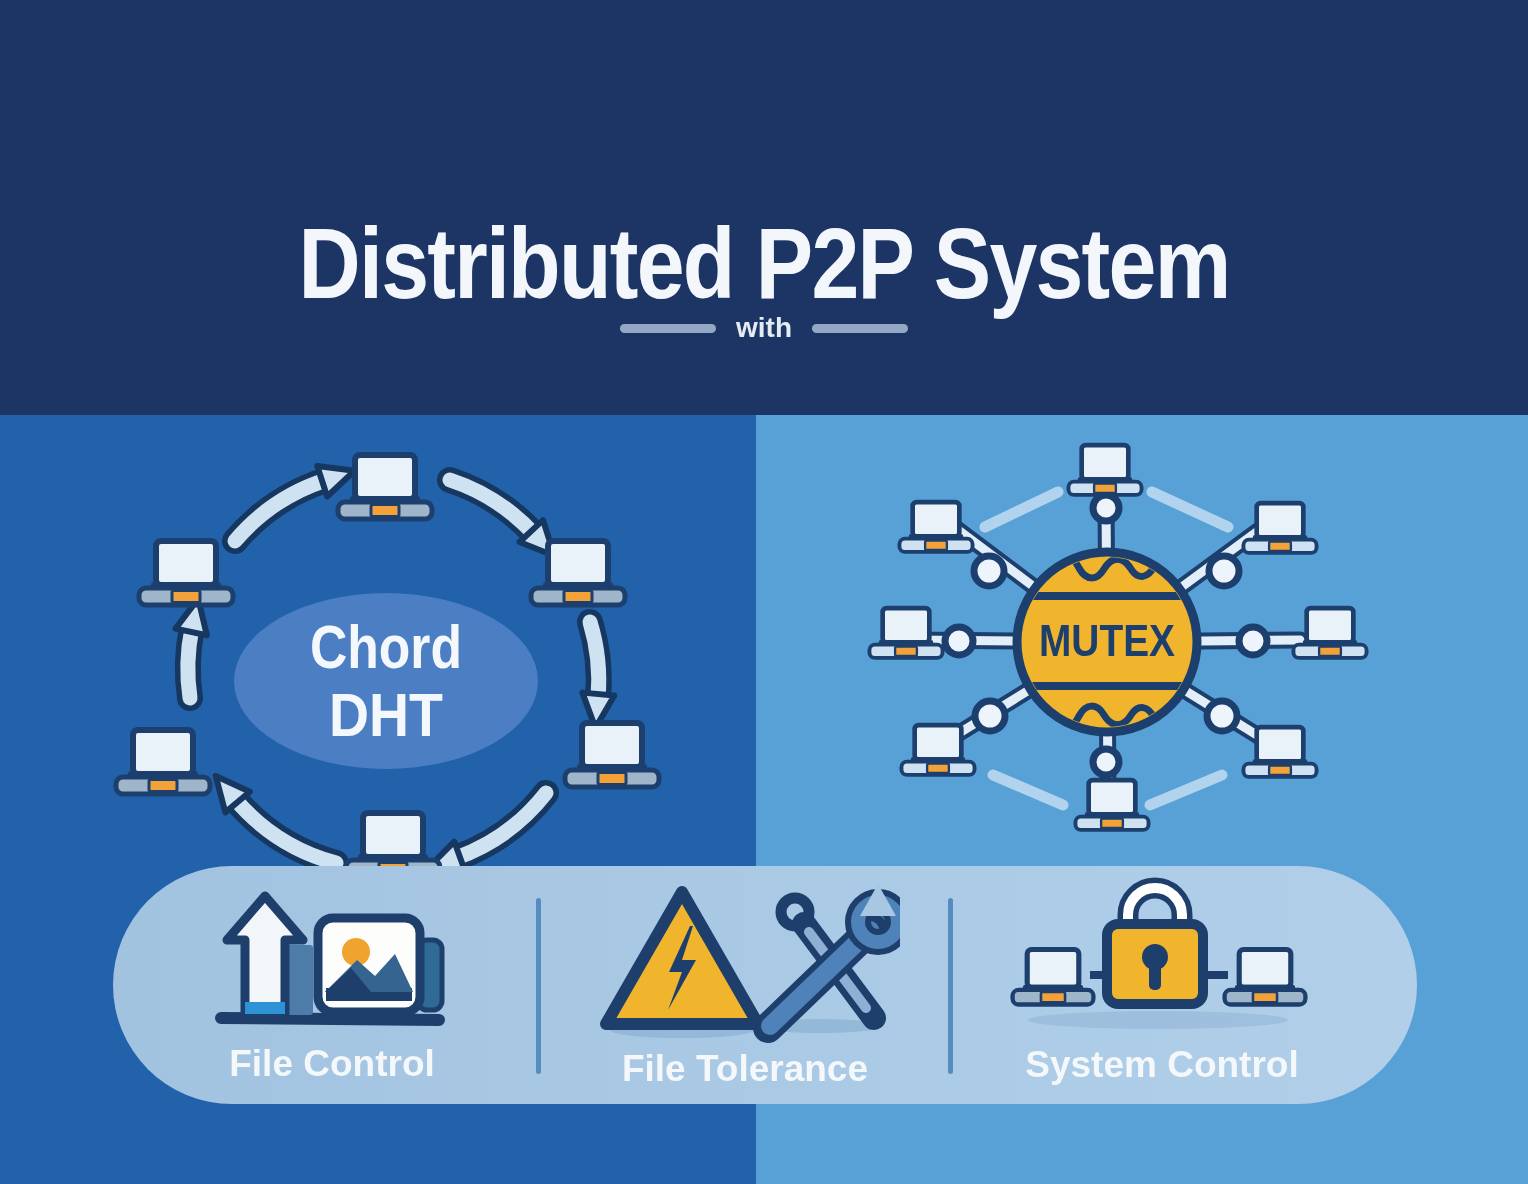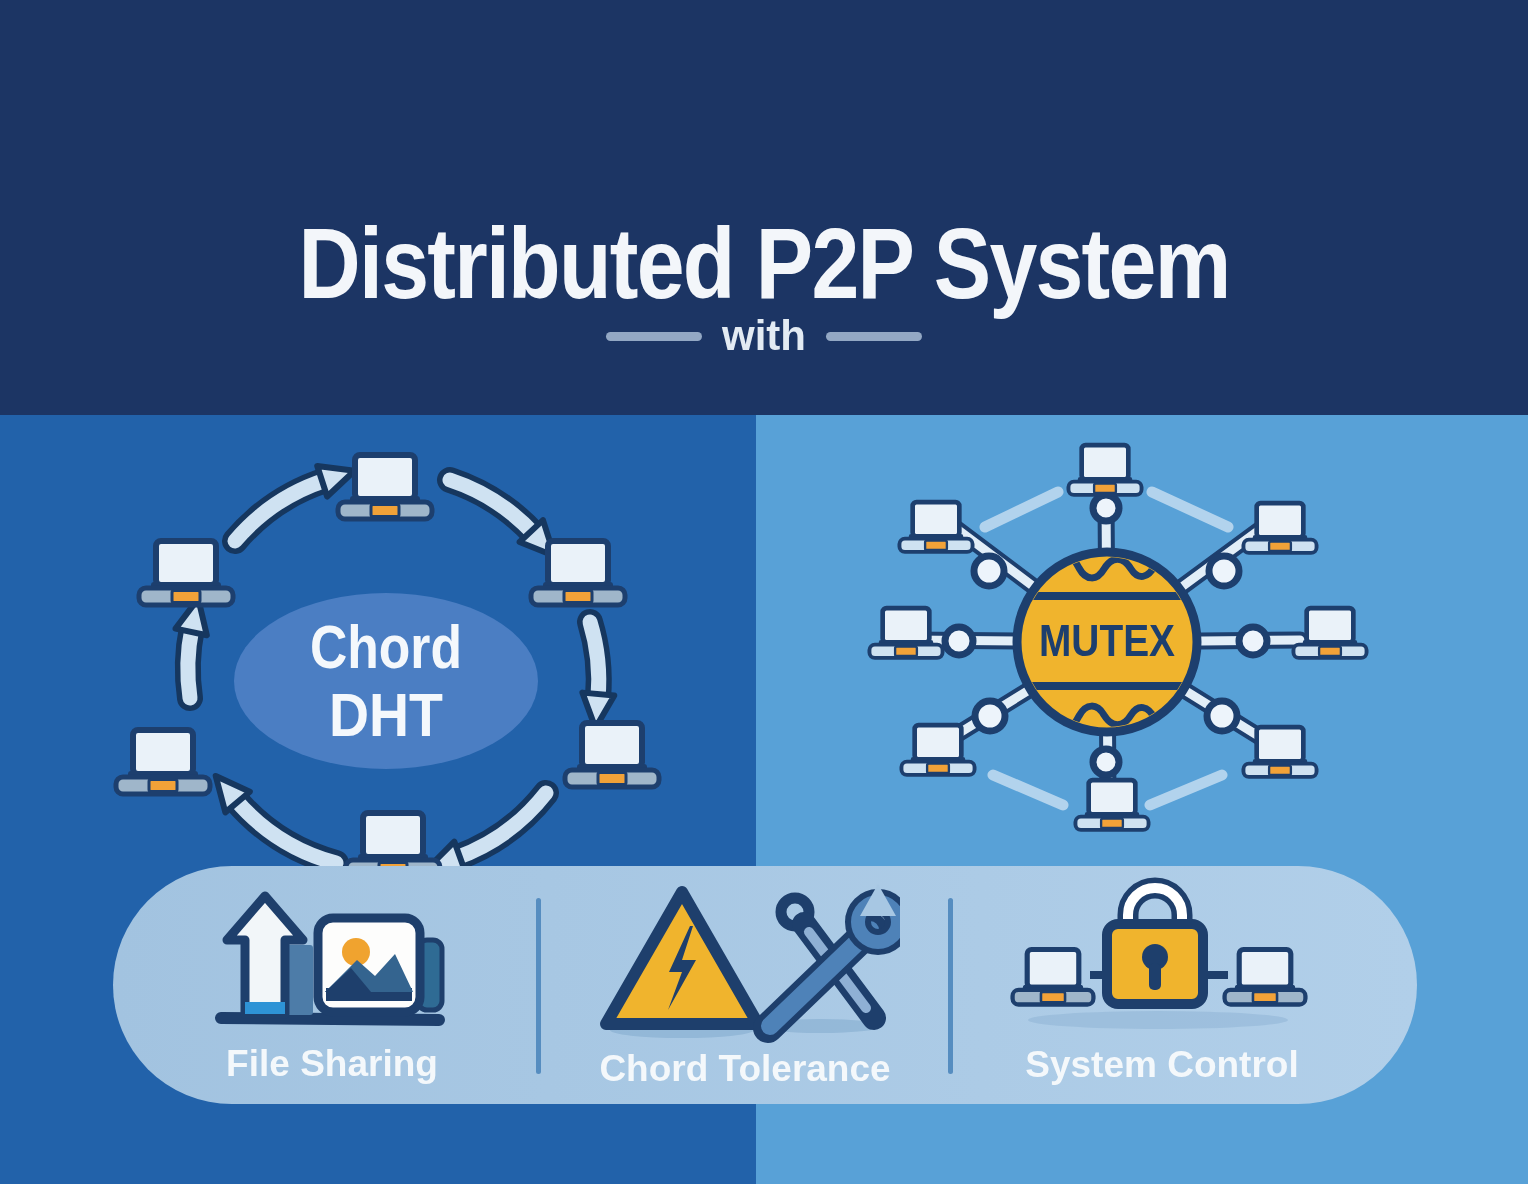--- a/index.html
+++ b/index.html
@@ -6,21 +6,21 @@
   .canvas{position:relative;width:1528px;height:1184px;overflow:hidden;
           font-family:"Liberation Sans",sans-serif;}
   
   .header{position:absolute;left:0;top:0;width:1528px;height:415px;background:#1c3564;}
   .title{position:absolute;left:0;top:206px;width:1528px;text-align:center;
          color:#f3f6fa;font-size:100px;font-weight:bold;letter-spacing:-2px;
          transform:scaleX(.86);transform-origin:center;white-space:nowrap;}
   .subtitle{position:absolute;left:0;top:312px;width:1528px;display:flex;
             justify-content:center;align-items:center;gap:20px;white-space:nowrap;}
   .dash{display:inline-block;width:96px;height:9px;border-radius:5px;background:#93a8c4;}
-  .sub-with{color:#e3ebf3;font-size:42px;font-weight:bold;}
+  .sub-with{color:#e3ebf3;font-size:28px;font-weight:bold;}
   .sub-main{color:#a5cff1;font-size:58px;font-weight:bold;letter-spacing:-1px;}
   
   .panel-left{position:absolute;left:0;top:415px;width:756px;height:769px;background:#2262aa;}
   .panel-right{position:absolute;left:756px;top:415px;width:772px;height:769px;background:#58a1d7;}
   
   .diagram{position:absolute;left:0;top:0;}
   .ao{fill:none;stroke:#16375f;stroke-width:26;stroke-linecap:round;}
   .ai{fill:none;stroke:#cfe2f2;stroke-width:15;stroke-linecap:round;}
   .ah{fill:#cfe2f2;stroke:#16375f;stroke-width:6;stroke-linejoin:round;}
   .rod-o{stroke:#1d3f6e;stroke-width:17;stroke-linecap:round;}
@@ -210,16 +210,16 @@
     <use href="#laptop" x="232" y="86" width="86" height="62"></use>
     <g>
       <path d="M138,66 v-11 a27,27 0 0 1 54,0 v11" fill="none" stroke="#1e3f6c" stroke-width="21"></path>
       <path d="M138,66 v-11 a27,27 0 0 1 54,0 v11" fill="none" stroke="#ffffff" stroke-width="10"></path>
       <rect x="117" y="64" width="96" height="80" rx="11" fill="#f0b42d" stroke="#1e3f6c" stroke-width="10"></rect>
       <circle cx="165" cy="97" r="13" fill="#1e3f6c"></circle>
       <rect x="159" y="103" width="12" height="27" rx="5" fill="#1e3f6c"></rect>
     </g>
   </svg>
 
-  <div class="feature-label" style="left:162px;top:1043px">File Sharing</div>
-  <div class="feature-label" style="left:575px;top:1048px">Chord Tolerance</div>
+  <div class="feature-label" style="left:162px;top:1043px">File Control</div>
+  <div class="feature-label" style="left:575px;top:1048px">File Tolerance</div>
   <div class="feature-label" style="left:992px;top:1044px">System Control</div>
 </div>
 
 </body></html>

